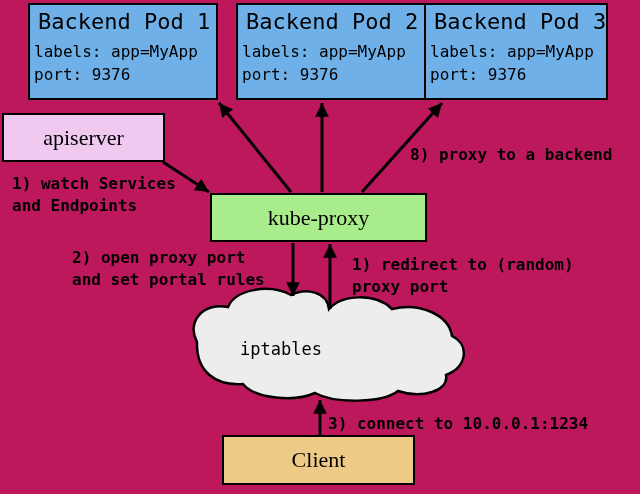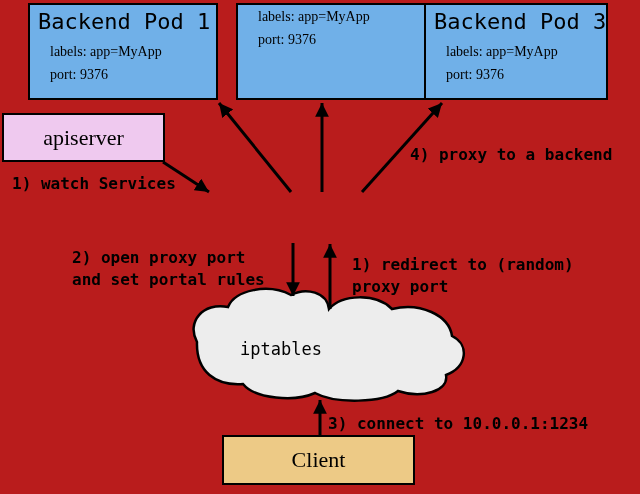--- a/index.html
+++ b/index.html
@@ -1,26 +1,26 @@
 <!DOCTYPE html>
 <html style="--pod-fill: #70B0E8; --apiserver-fill: #EFC9EF; --kube-proxy-fill: #A9EC8B; --client-fill: #EDCA86; --cloud-fill: #EDEDED; --stroke: #000000;"><head>
 <meta charset="utf-8">
 <style>
   html,body{margin:0;padding:0;background:#fff;}
   #stage{
-    position:relative;width:640px;height:494px;background:#b91c1c;overflow:hidden;
+    position:relative;width:640px;height:494px;background:#be185d;overflow:hidden;
     font-family:"DejaVu Sans Mono","Liberation Mono",monospace;color:#000;
   }
   #arrow-layer{position:absolute;left:0;top:0;width:640px;height:494px;}
   .box{position:absolute;box-sizing:border-box;border:2px solid var(--stroke,#000);}
   .pod{
     left:0;top:3px;width:190px;height:97px;background:var(--pod-fill,#70B0E8);
   }
   .pod-title{font-size:22px;line-height:24px;margin:5px 0 6px 8px;white-space:nowrap;}
-  .pod-line{font-size:14px;line-height:23px;margin-left:20px;white-space:nowrap;font-family:Liberation Serif, serif;}
+  .pod-line{font-size:16px;line-height:23px;margin-left:4px;white-space:nowrap;}
   .node-label-box{display:flex;align-items:center;justify-content:center;}
   .node-label{font-size:22px;white-space:nowrap;font-family:Liberation Serif, serif;}
   #apiserver-box{left:2px;top:113px;width:163px;height:49px;background:var(--apiserver-fill,#EFC9EF);}
   #kube-proxy-box{left:210px;top:193px;width:217px;height:49px;background:var(--kube-proxy-fill,#A9EC8B);}
   #client-box{left:222px;top:435px;width:193px;height:50px;background:var(--client-fill,#EDCA86);}
   #cloud-label{
     position:absolute;left:240px;top:338px;width:150px;text-align:left;
     font-size:17px;line-height:22px;
   }
   .step{
@@ -68,52 +68,57 @@
     <line class="arrow" x1="320" y1="442" x2="320" y2="400" marker-end="url(#ah)"></line>
   </svg>
 
   <div class="box pod" style="left:28px">
     <div class="pod-title">Backend Pod 1</div>
     <div class="pod-line">labels: app=MyApp</div>
     <div class="pod-line">port: 9376</div>
   </div>
 
   <div class="box pod" style="left:236px;width:192px">
+    <div class="pod-title">Backend Pod 2</div>
     <div class="pod-line">labels: app=MyApp</div>
     <div class="pod-line">port: 9376</div>
   </div>
 
   <div class="box pod" style="left:424px;width:184px">
     <div class="pod-title">Backend Pod 3</div>
     <div class="pod-line">labels: app=MyApp</div>
     <div class="pod-line">port: 9376</div>
   </div>
 
   <div class="box node-label-box" id="apiserver-box">
     <span class="node-label">apiserver</span>
   </div>
 
+  <div class="box node-label-box" id="kube-proxy-box">
+    <span class="node-label">kube-proxy</span>
+  </div>
 
   <div id="cloud-label">iptables</div>
 
   <div class="box node-label-box" id="client-box">
     <span class="node-label">Client</span>
   </div>
 
   <div class="step" id="step-1-label">
     <div>1) watch Services</div>
+    <div>and Endpoints</div>
   </div>
 
   <div class="step" id="step-2-label">
     <div>2) open proxy port</div>
     <div>and set portal rules</div>
   </div>
 
   <div class="step" id="step-3-label">3) connect to 10.0.0.1:1234</div>
 
   <div class="step" id="step-4-label">
     <div>1) redirect to (random)</div>
     <div>proxy port</div>
   </div>
 
-  <div class="step" id="step-5-label">4) proxy to a backend</div>
+  <div class="step" id="step-5-label">8) proxy to a backend</div>
 
 </div>
 
 </body></html>

